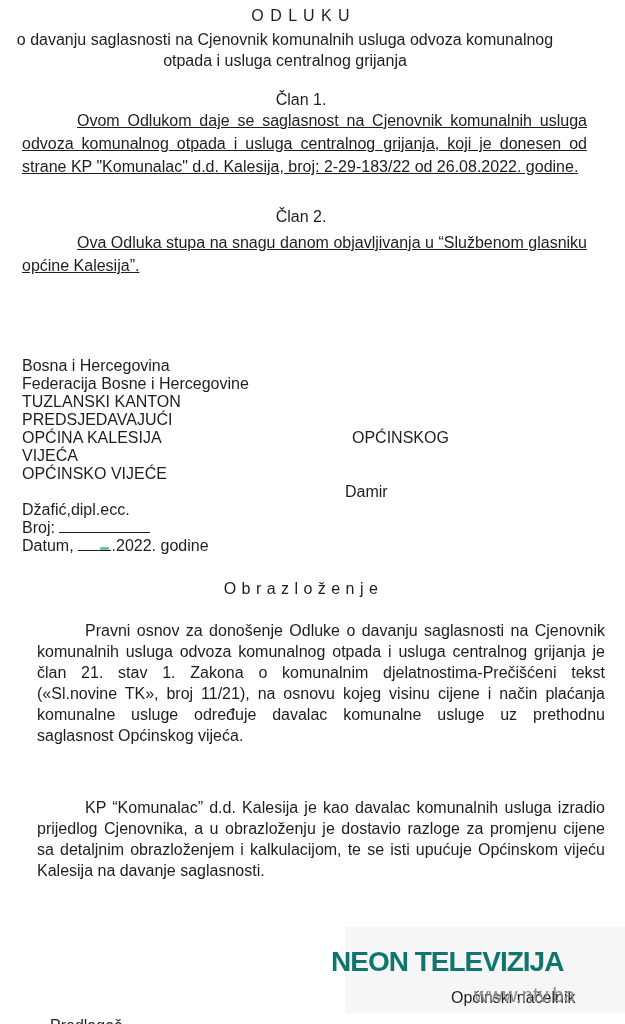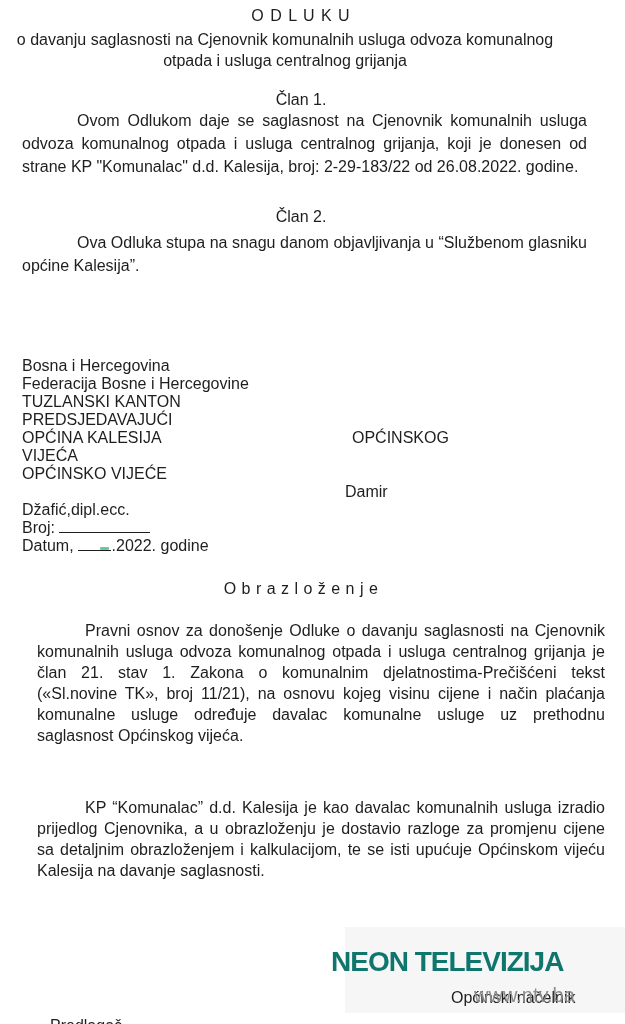--- a/index.html
+++ b/index.html
@@ -16,21 +16,21 @@
     position:absolute;left:0;right:55px;
     text-align:center;white-space:nowrap;padding-left:32px;
   }
   .title{top:7px;letter-spacing:1px;}
   .subtitle{position:absolute;top:29px;left:0;right:55px;text-align:center;line-height:21px;}
   .clan1-head{top:91px;}
   .clan2-head{top:208px;}
   .obr-head{top:580px;letter-spacing:0.5px;}
   .para-top{
     position:absolute;left:22px;right:38px;
-    text-align:justify;text-indent:55px;line-height:23px;
+    text-align:justify;text-indent:55px;line-height:23px;text-decoration:underline;
   }
   .p1{top:109px;}
   .p2{top:231px;}
   .para-obr{
     position:absolute;left:37px;right:20px;
     text-align:justify;text-indent:48px;line-height:21px;
   }
   .op1{top:620px;}
   .op2{top:797px;}
   .letterhead{

